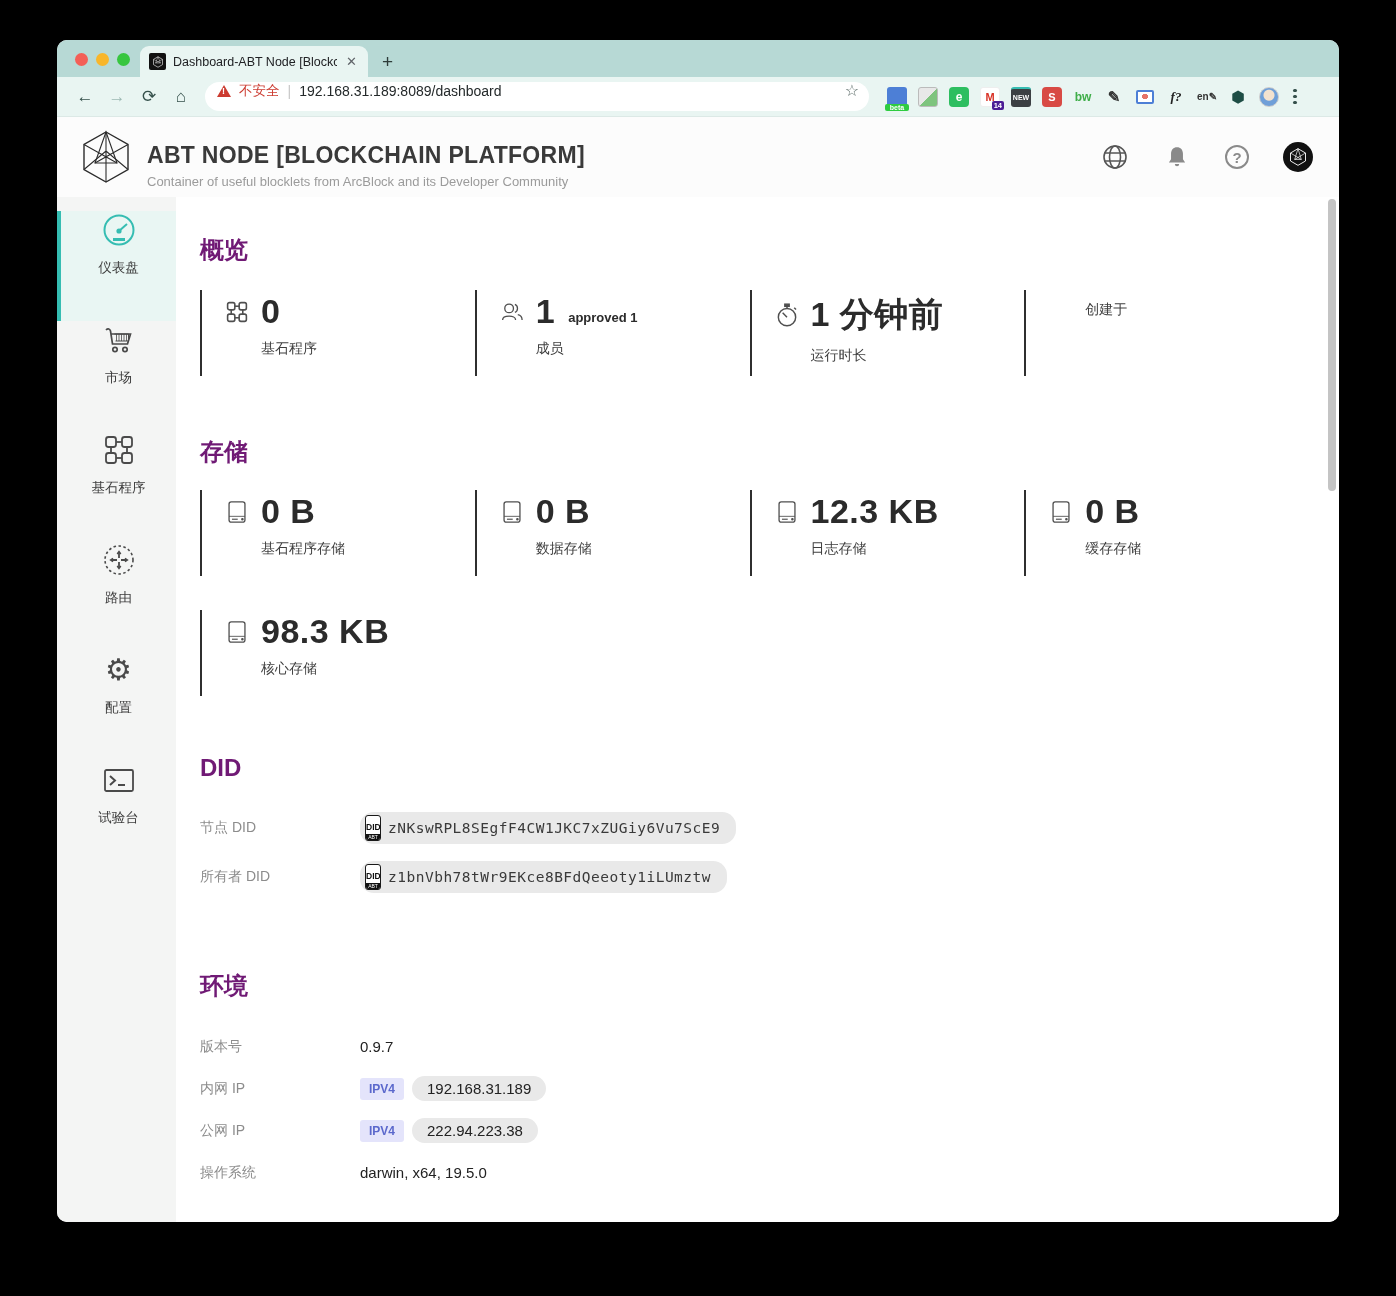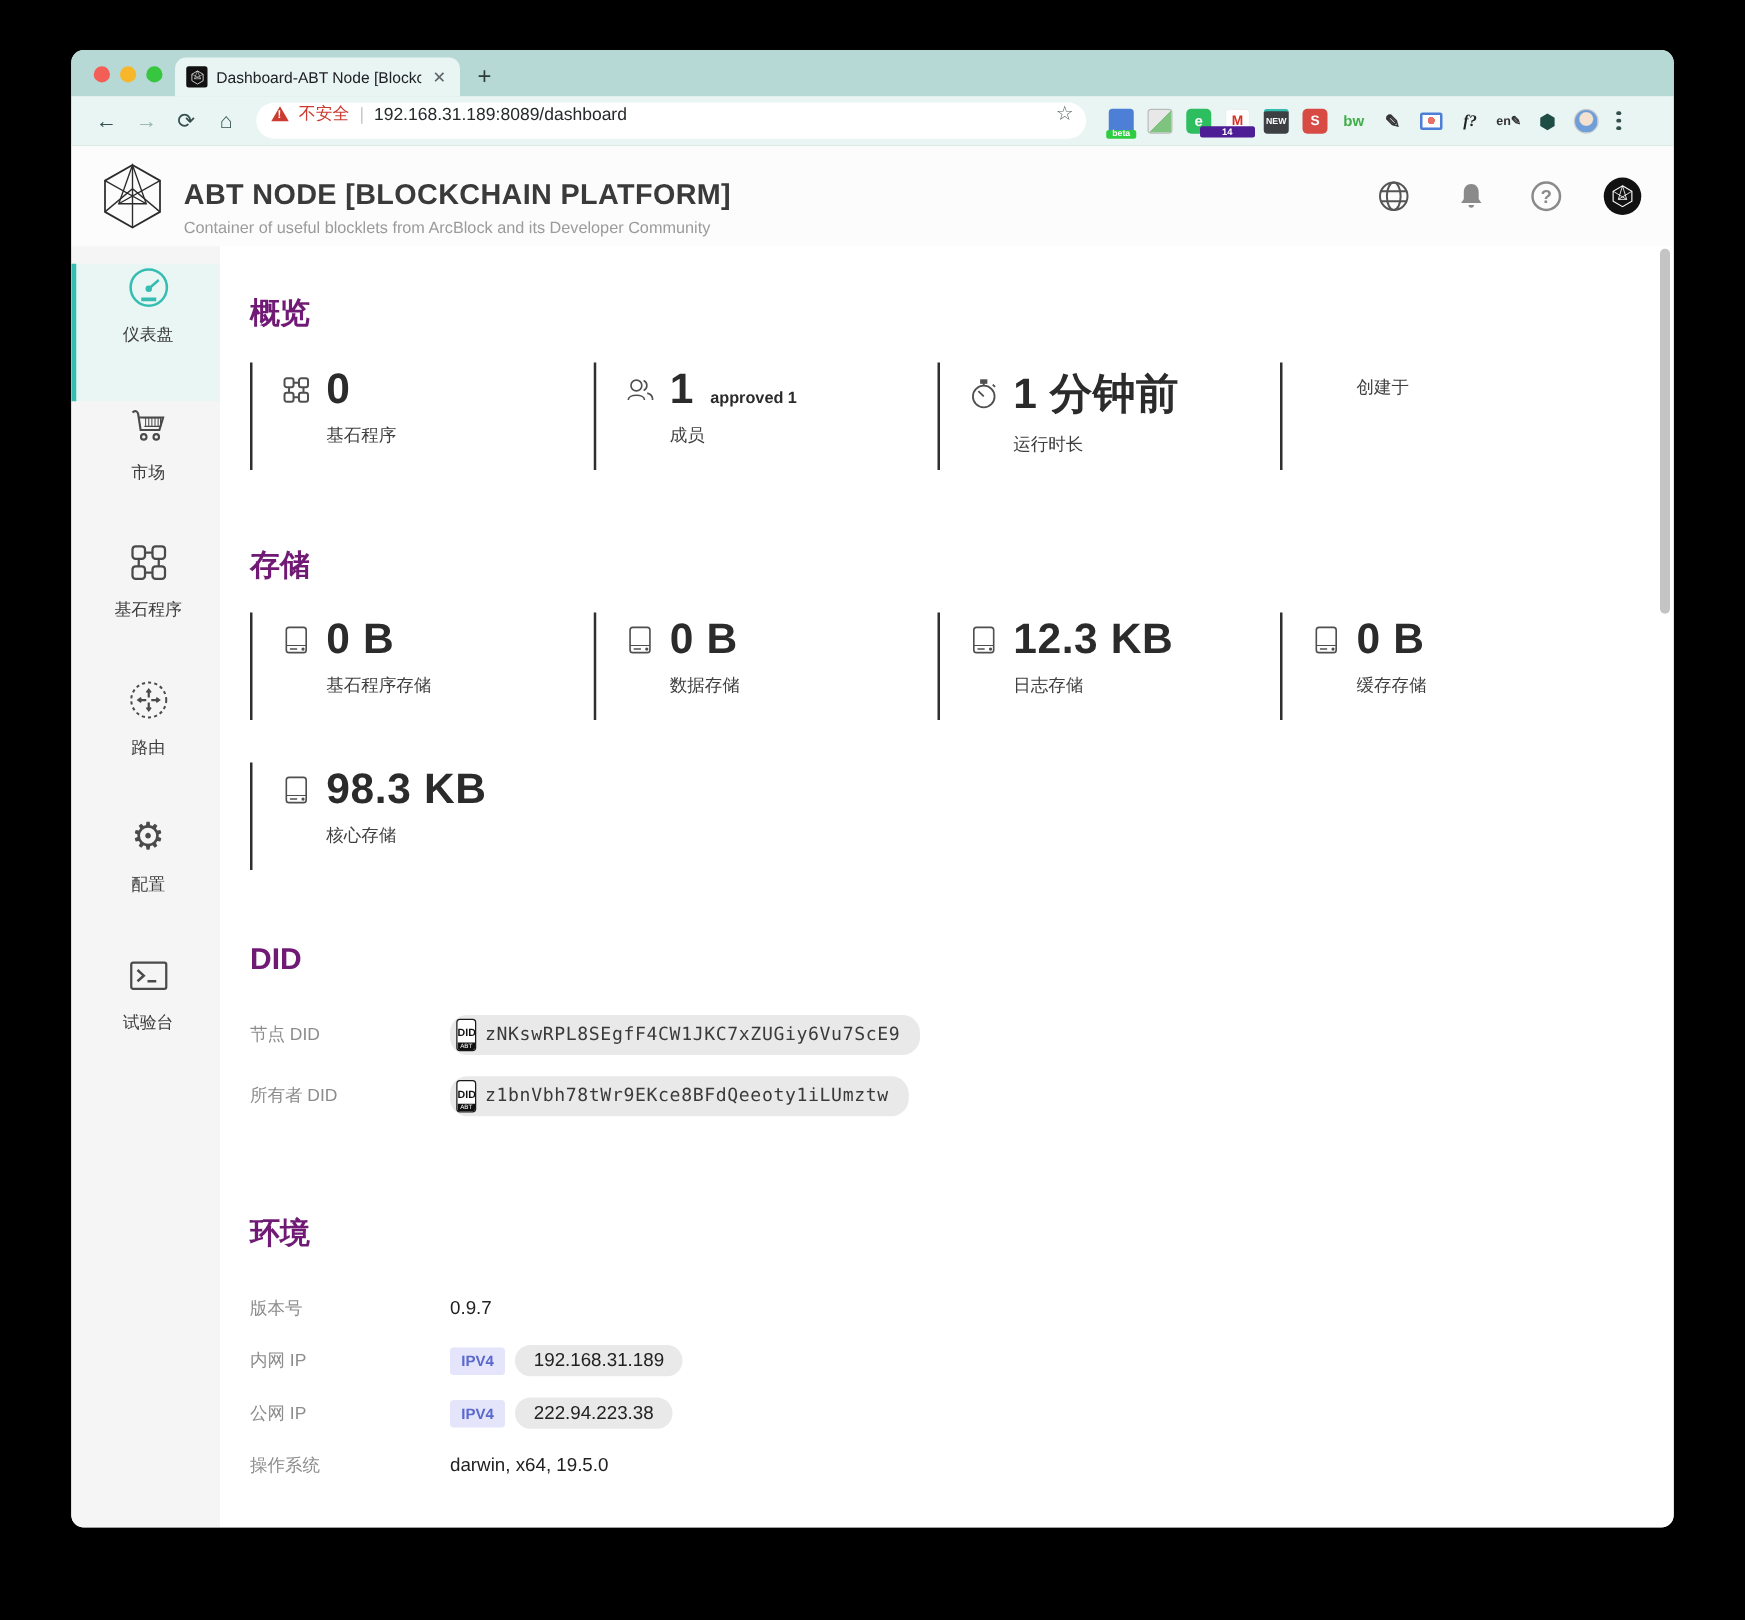--- a/index.html
+++ b/index.html
@@ -40,21 +40,21 @@
   .exts { display:flex; align-items:center; gap:11px; margin-left:8px; }
   .ext { width:20px; height:20px; display:flex; align-items:center; justify-content:center; position:relative;
          font-size:11px; font-weight:bold; border-radius:3px; }
   .ext-beta { background:#4d7fd6; }
   .ext-beta em { position:absolute; bottom:-4px; left:-2px; right:-2px; background:#2ecc40; color:#fff;
                  font-style:normal; font-size:7px; text-align:center; border-radius:2px; }
   .ext-map { background:linear-gradient(135deg,#e8e8e8 50%, #7ec47e 50%); border:1px solid #bbb; }
   .ext-ever { background:#2dbe60; color:#fff; border-radius:4px; font-size:12px; }
   .ext-gmail { background:#fff; color:#d93025; border:1px solid #eee; }
   .ext-badge { position:absolute; bottom:-4px; right:-5px; background:#4c1d95; color:#fff; font-size:7.5px;
-               padding:0 18px; border-radius:2px; font-weight:bold; }
+               padding:0 2px; border-radius:2px; font-weight:bold; }
   .ext-new { background:#3c4043; color:#fff; font-size:7px; border-top:2px solid #35bdb2; }
   .ext-s { background:#d84a44; color:#fff; border-radius:4px; }
   .ext-bw { color:#3fae49; font-size:12px; font-weight:bold; }
   .ext-pen { color:#333; font-size:15px; }
   .ext-mon { border:2px solid #4d7fd6; border-radius:2px; width:18px; height:14px;
              background:radial-gradient(circle at 50% 45%, #e57368 0 3px, #fff 3px); }
   .ext-fq { color:#222; font-style:italic; font-size:13px; font-family:"Liberation Serif",serif; }
   .ext-en { color:#333; font-size:10px; }
   .ext-puzzle { color:#1e4d45; font-size:15px; }
   .ext-avatar { width:20px; height:20px; border-radius:50%;

